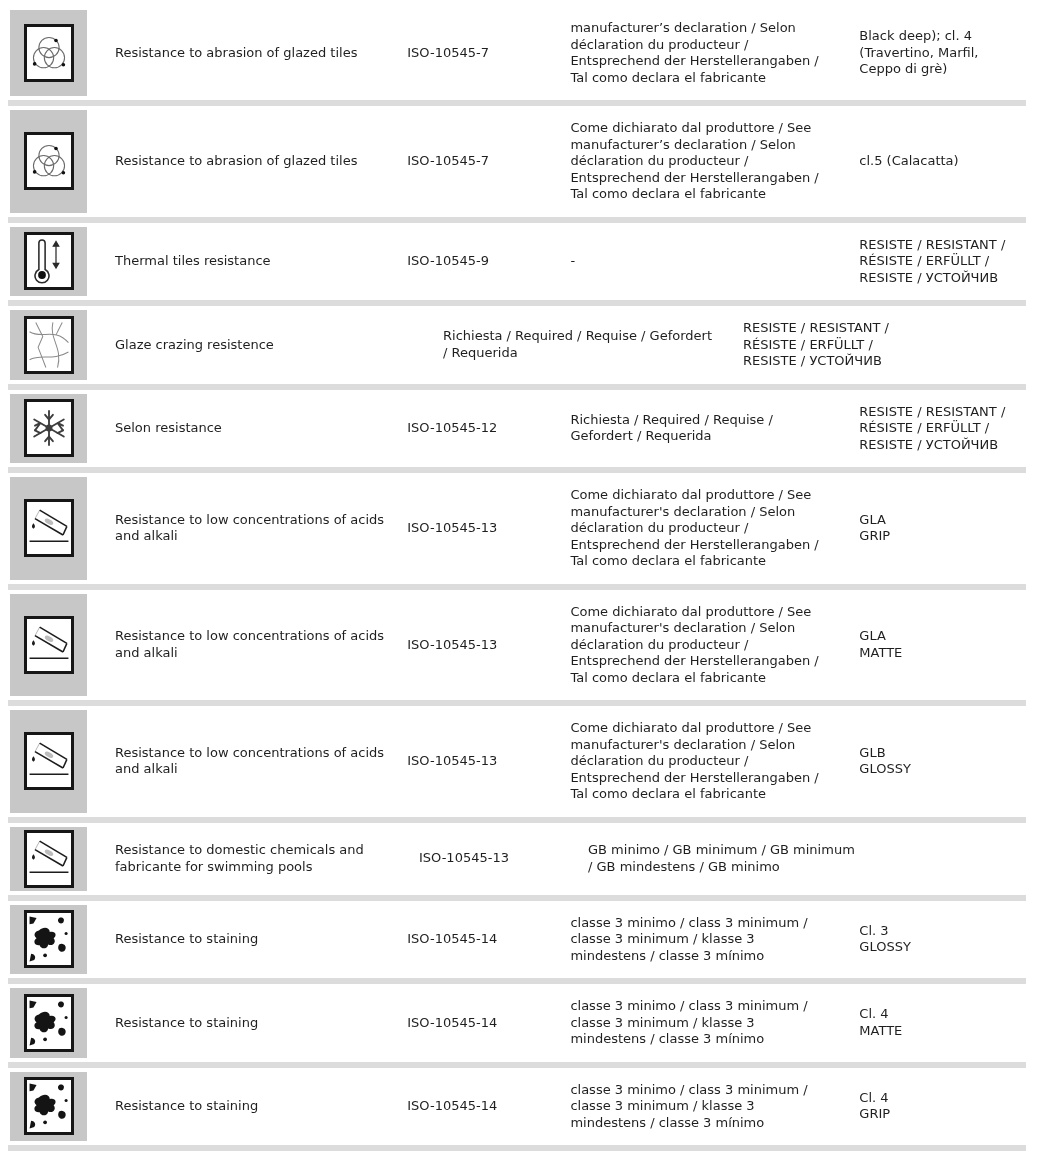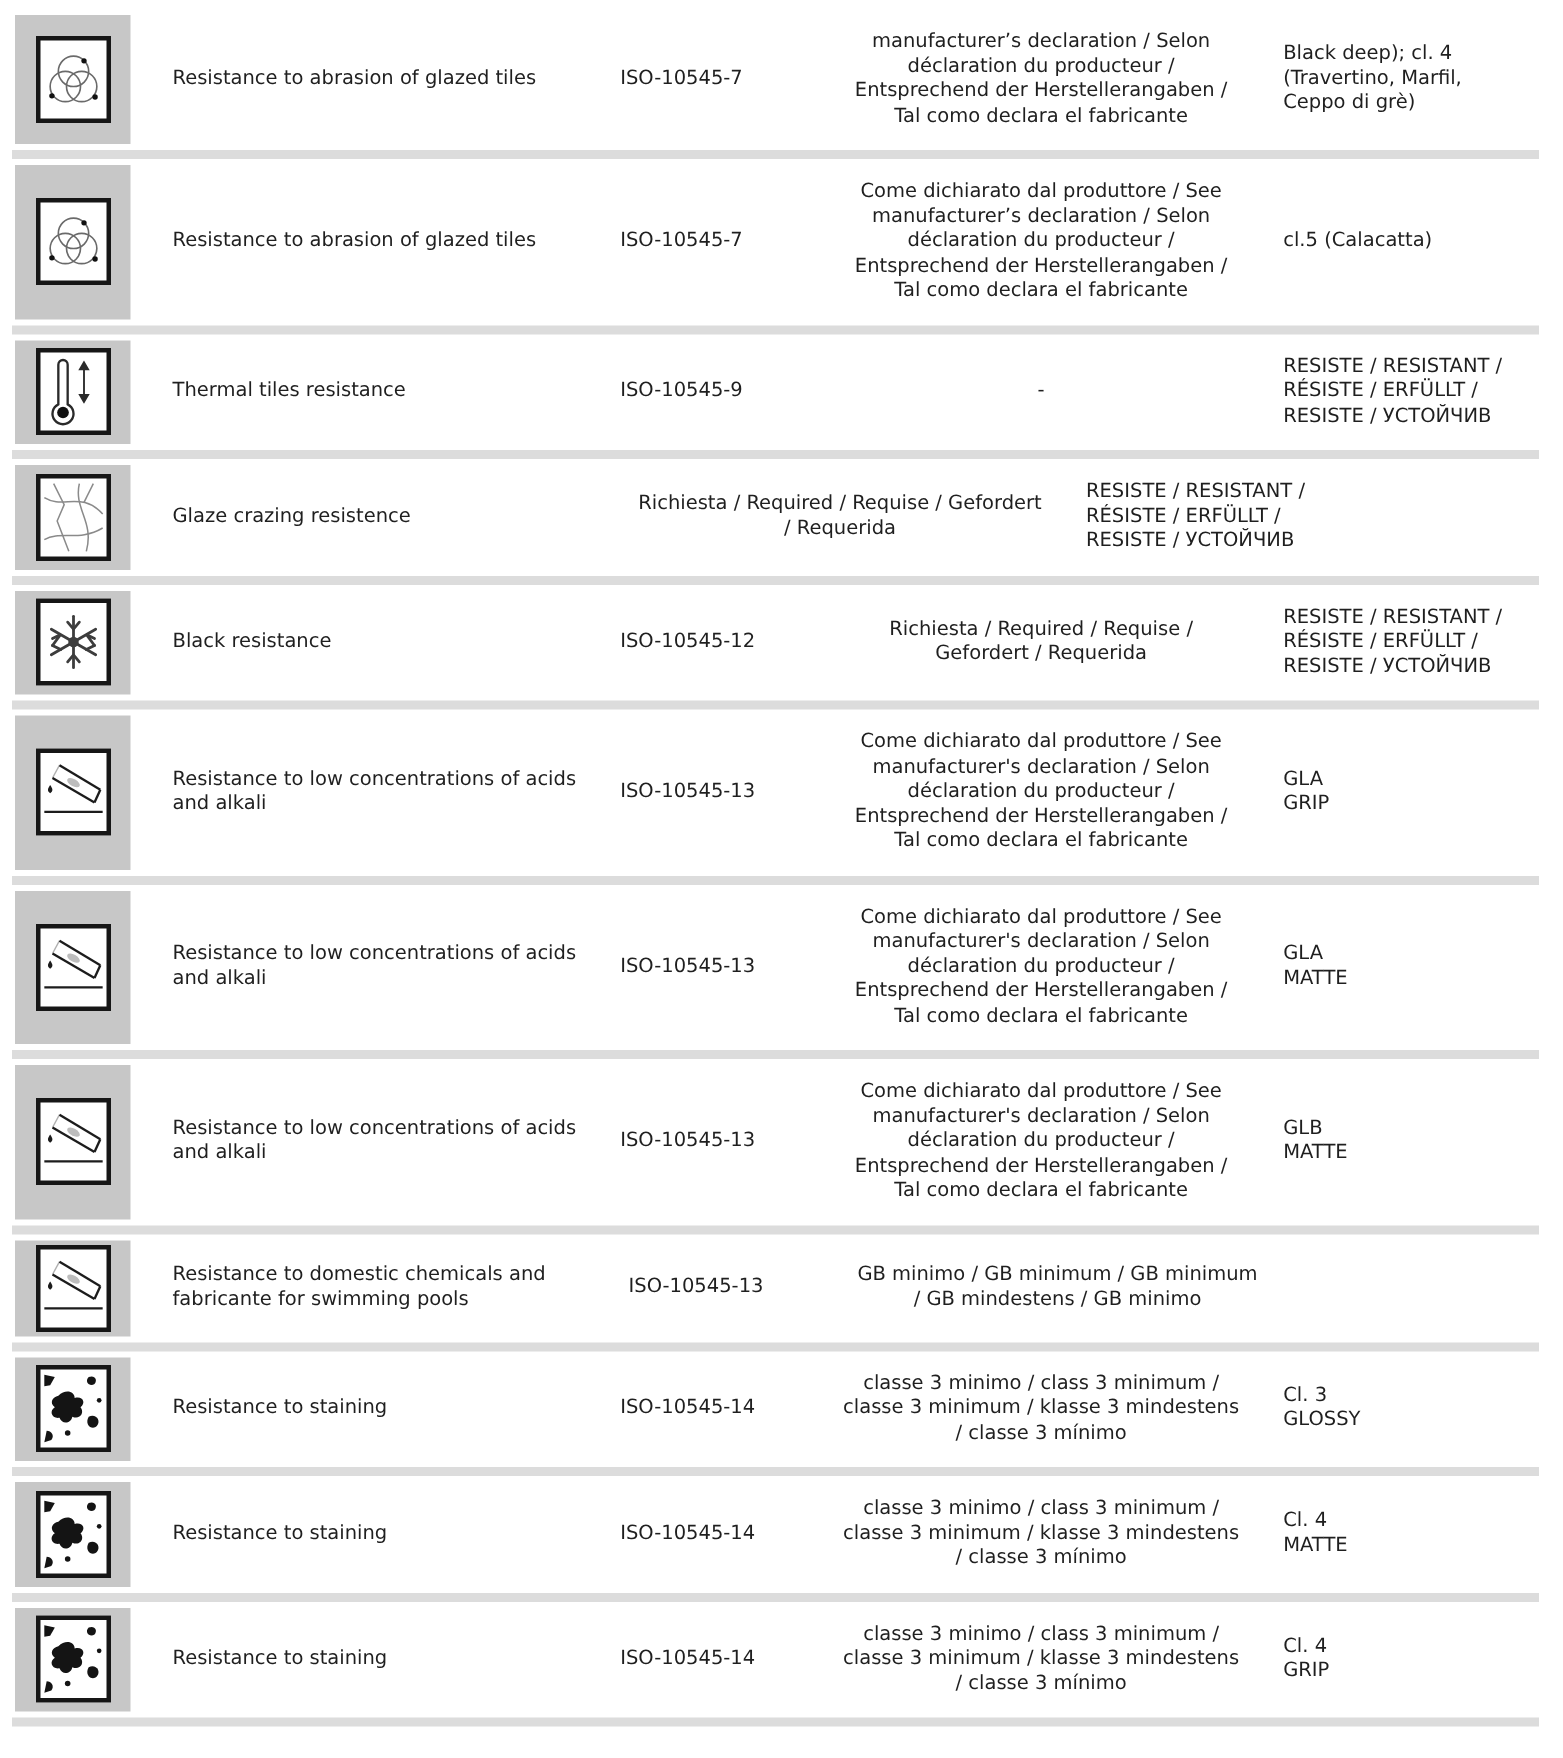--- a/index.html
+++ b/index.html
@@ -18,21 +18,21 @@
   }
   .icon-box {
     width:50px; height:58px; background:#ffffff;
     border:3px solid var(--icon-border,#161616);
     display:flex; align-items:center; justify-content:center;
   }
   .icon-box svg { width:42px; height:50px; display:block; }
   .cell { padding:10px 0; line-height:1.27; }
   .prop { width:304px; margin-left:28px; padding-right:16px; }
   .std  { width:145px; }
-  .req  { width:272px; margin-left:5px;text-align:center; }
+  .req  { width:272px; margin-left:24px; }
   .val  { width:180px; margin-left:28px; white-space:pre-line; }
   .sep {
     height:6px; width:1018px; margin:4px 16px 4px 8px;
     background:var(--sep,#dcdcdc);
   }
 </style>
 </head>
 <body style="--icon-bg: #c7c7c7; --sep: #dcdcdc; --text: #1f1f1f; --icon-border: #161616;">
 
 <div class="spec-table">
@@ -142,21 +142,21 @@
               <path d="M9 28 L16 24.5 L9 34"></path>
               <path d="M45 28 L38 24.5 L45 34"></path>
               <path d="M9 34 L16 37.5 L9 28" opacity="0"></path>
               <path d="M45 34 L38 37.5"></path>
               <path d="M9 34 L16 37.5"></path>
               <circle cx="27" cy="31" r="4.5" fill="#3d3d3d" stroke="none"></circle>
             </g>
           </svg>
         </div>
     </div>
-    <div class="cell prop">Black resistance</div>
+    <div class="cell prop">Selon resistance</div>
     <div class="cell std">ISO-10545-12</div>
     <div class="cell req">Richiesta / Required / Requise / Gefordert / Requerida</div>
     <div class="cell val">RESISTE / RESISTANT /
 RÉSISTE / ERFÜLLT /
 RESISTE / УСТОЙЧИВ</div>
   </div>
   <div class="sep"></div>
 
   <div class="row">
     <div class="icon-cell">
@@ -219,21 +219,21 @@
             </g>
             <path d="M7 25 c 2 3, 3 5, 0 7 c -3 -2, -2 -4, 0 -7 Z" fill="#1c1c1c"></path>
             <ellipse cx="27" cy="23" rx="6" ry="3" fill="#bdbdbd" transform="rotate(29 27 23)"></ellipse>
           </svg>
         </div>
     </div>
     <div class="cell prop">Resistance to low concentrations of acids and alkali</div>
     <div class="cell std">ISO-10545-13</div>
     <div class="cell req">Come dichiarato dal produttore / See manufacturer's declaration / Selon déclaration du producteur / Entsprechend der Herstellerangaben / Tal como declara el fabricante</div>
     <div class="cell val">GLB
-MATTE</div>
+GLOSSY</div>
   </div>
   <div class="sep"></div>
 
   <div class="row">
     <div class="icon-cell">
       <div class="icon-box">
           <svg viewBox="0 0 54 62">
             <g fill="none" stroke="#1c1c1c" stroke-width="2">
               <line x1="2" y1="48" x2="52" y2="48"></line>
               <path d="M15 8 L50 29"></path>

